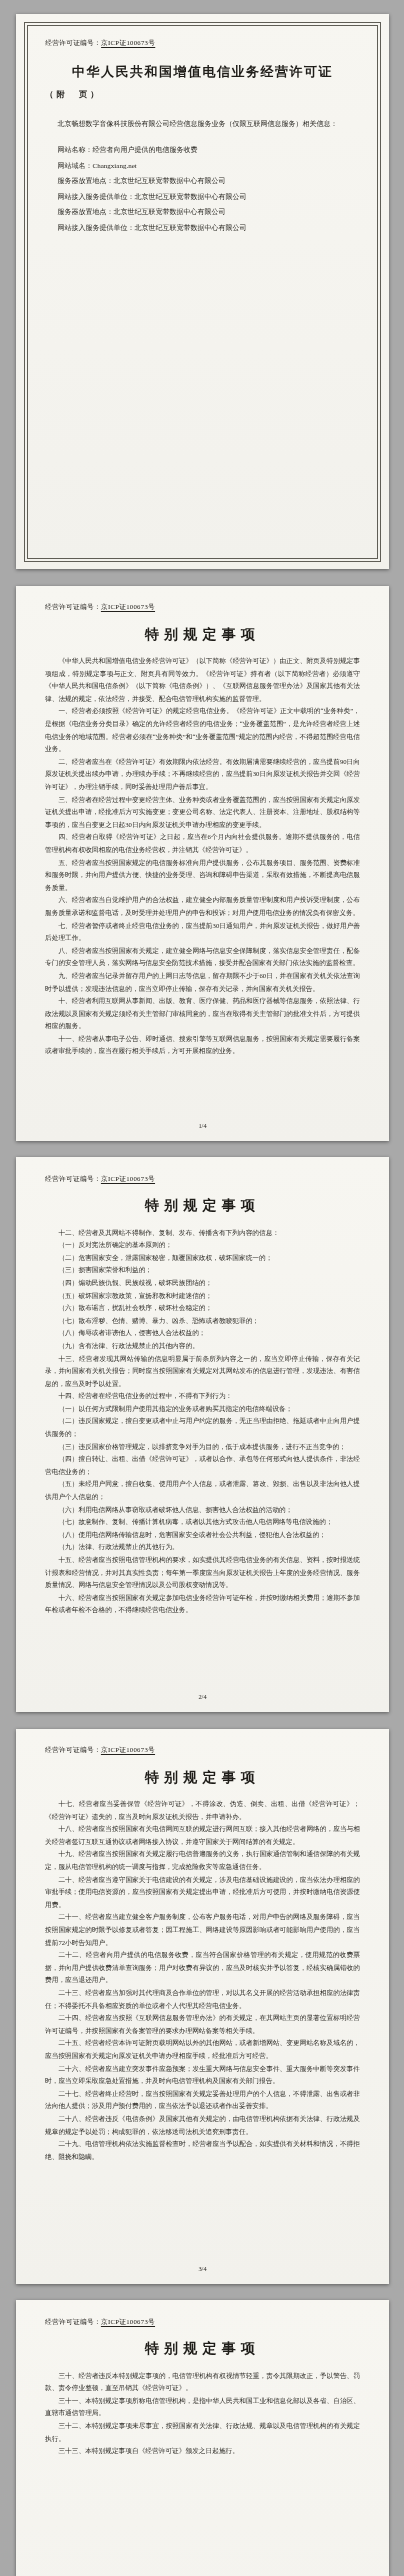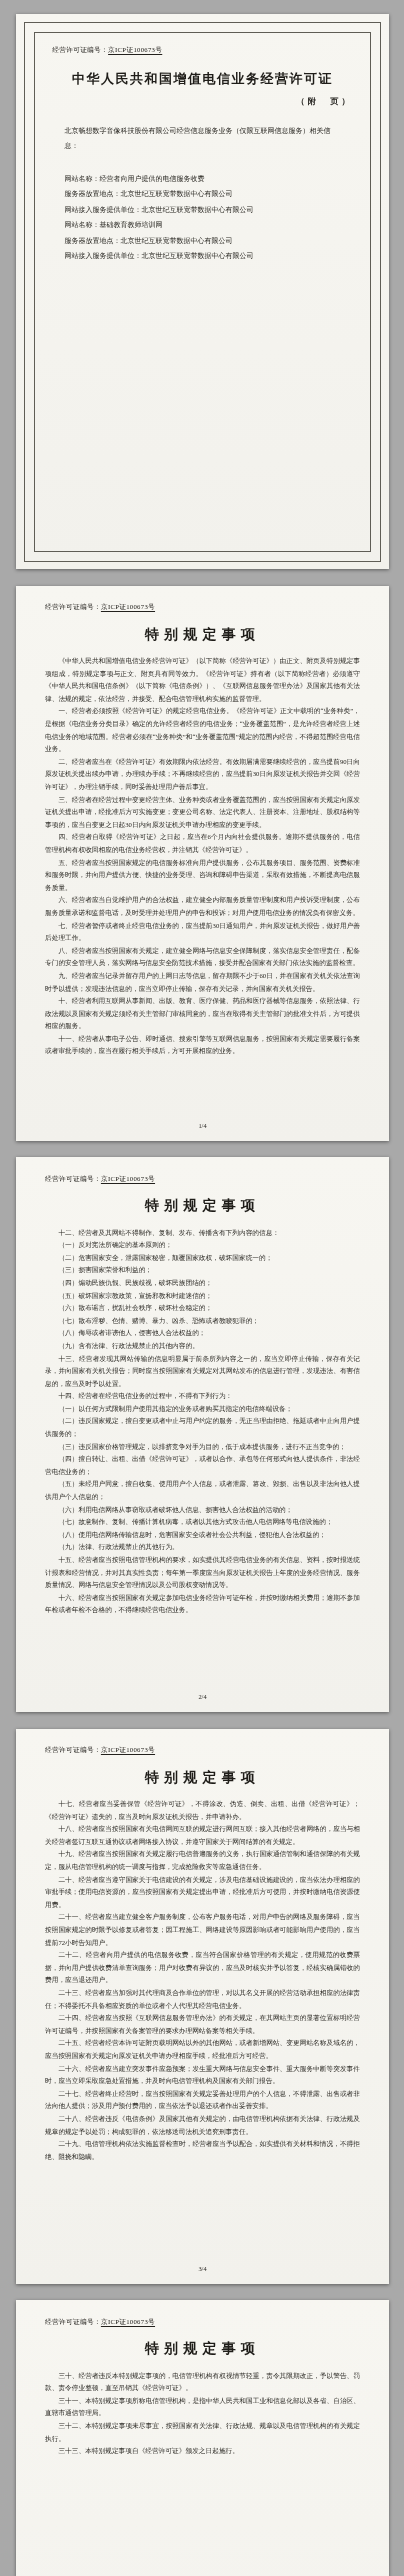--- a/index.html
+++ b/index.html
@@ -13,47 +13,47 @@
   .page {
     width: 373px;
     height: 555px;
     margin: 0 auto 16.5px auto;
     background: linear-gradient(#f7f6f1, #f2f1ec);
     box-shadow: 0 1px 3.6px rgba(0,0,0,0.45);
     position: relative;
   }
   
   .license { padding: 7.7px; }
-  .frame { height: 100%; border: 0.5px solid #5f5d55; padding: 9px; }
+  .frame { height: 100%; border: 0.5px solid #5f5d55; padding: 2px; }
   .frame-inner { height: 100%; border: 1px solid #5f5d55; padding: 13.4px 17.5px; }
   .doc-header { font-size: 6.7px; color: #23211d; letter-spacing: 0.3px; }
   .licnum { text-decoration: underline; text-underline-offset: 1.5px; }
   .lic-title {
     margin-top: 14.4px;
     text-align: center;
     font-size: 13px;
     font-weight: bold;
     letter-spacing: 1.5px;
     color: #1f1d19;
   }
   .lic-subtitle {
-    text-align: right;
+    text-align: left;
     font-size: 8.2px;
     font-weight: bold;
     letter-spacing: 3.1px;
     margin-top: 8.2px;
     color: #1f1d19;
   }
   .lic-body {
     margin: 16.5px 12.4px 0 12.4px;
     font-size: 7px;
     line-height: 15.5px;
     color: #26241f;
   }
-  .lic-intro { margin-bottom: 17px; }
+  .lic-intro { margin-bottom: 11px; }
   
   .provision { padding: 17.5px 29px; }
   .prov-title {
     text-align: center;
     font-size: 14px;
     font-weight: bold;
     letter-spacing: 5.2px;
     margin: 13.4px 0 11.3px 0;
     color: #1f1d19;
   }
@@ -84,23 +84,23 @@
     <div class="frame-inner">
       <div class="doc-header">
         <span>经营许可证编号：</span><span class="licnum">京ICP证100673号</span>
       </div>
       <h1 class="lic-title">中华人民共和国增值电信业务经营许可证</h1>
       <div class="lic-subtitle">（附　页）</div>
       <div class="lic-body">
         <p class="lic-intro">北京畅想数字音像科技股份有限公司经营信息服务业务（仅限互联网信息服务）相关信息：</p>
         <div>
             <p class="entry"><span>网站名称：</span><span>经营者向用户提供的电信服务收费</span></p>
+            <p class="entry"><span>网站域名：</span><span>Changxiang.net</span></p>
             <p class="entry"><span>服务器放置地点：</span><span>北京世纪互联宽带数据中心有限公司</span></p>
             <p class="entry"><span>网站接入服务提供单位：</span><span>北京世纪互联宽带数据中心有限公司</span></p>
-            <p class="entry"><span>网站名称：</span><span>基础教育教师培训网</span></p>
             <p class="entry"><span>服务器放置地点：</span><span>北京世纪互联宽带数据中心有限公司</span></p>
             <p class="entry"><span>网站接入服务提供单位：</span><span>北京世纪互联宽带数据中心有限公司</span></p>
           </div>
       </div>
     </div>
   </div>
 </section>
 
 <section class="page provision">
   <div class="doc-header">

